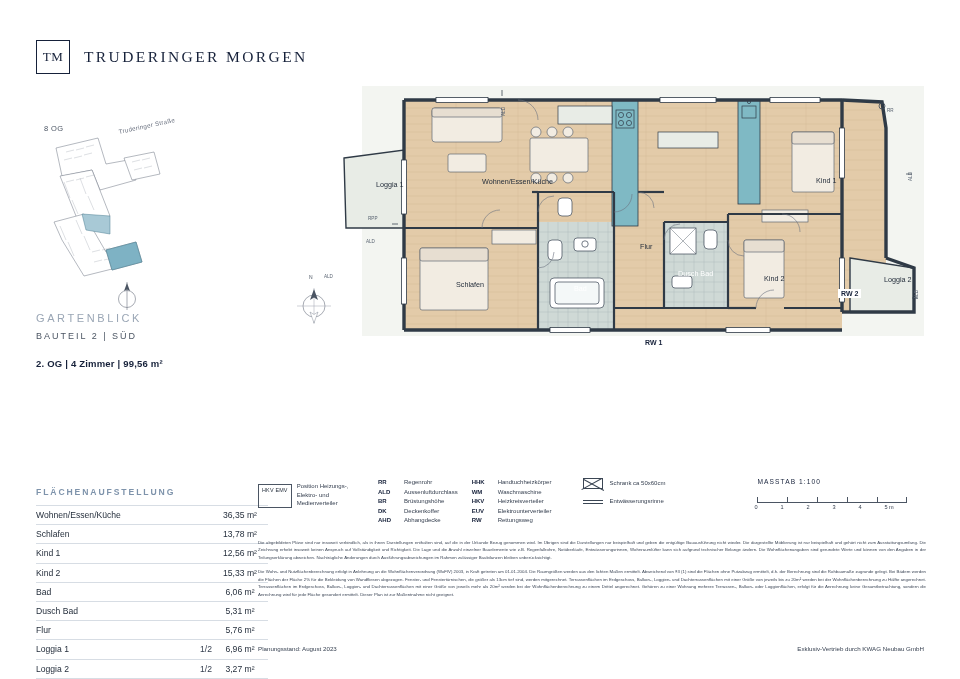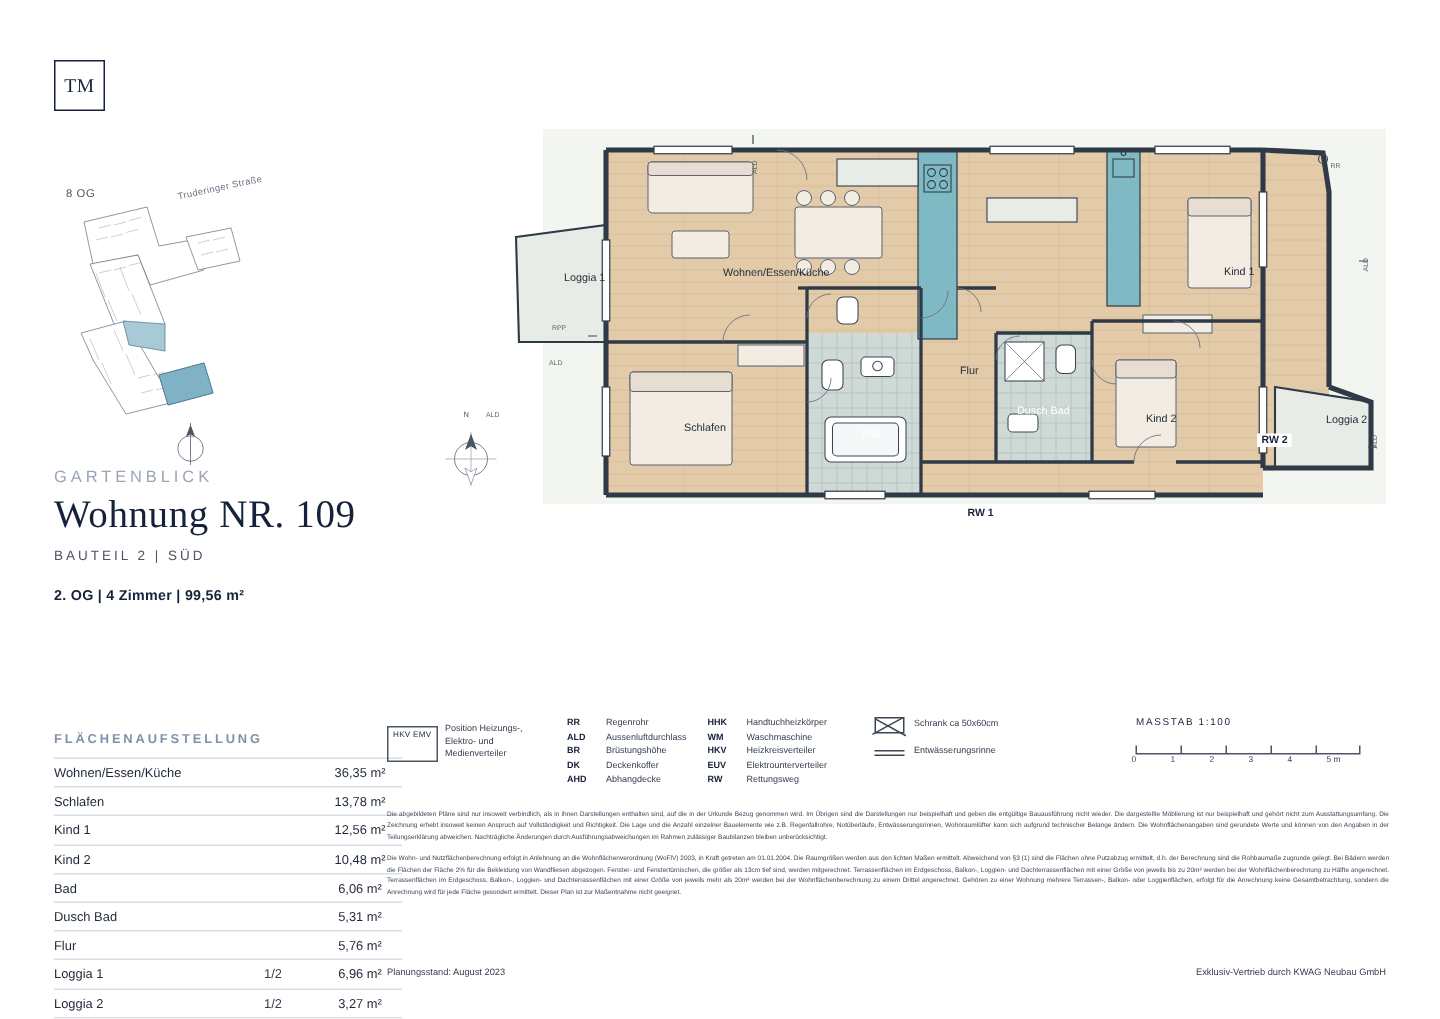--- a/index.html
+++ b/index.html
@@ -48,21 +48,21 @@
   .bauteil { font-size: 9px; letter-spacing: 2px; color: #4b5563; margin-top: 7px; }
   .meta-line { font-size: 9.5px; font-weight: bold; color: #16213a; margin-top: 17px; letter-spacing: .2px; }
 
   
   .flaechen { position: absolute; left: 36px; top: 487px; width: 232px; }
   .flaechen-title { font-size: 8.6px; letter-spacing: 1.9px; color: #7e93ab; font-weight: bold; }
   .flaechen-table { width: 100%; border-collapse: collapse; margin-top: 8px; font-size: 8.6px; color: #1f2937; }
   .flaechen-table tr { border-top: 1px solid #d7dde4; }
   .flaechen-table tr:last-child { border-bottom: 1px solid #d7dde4; }
   .flaechen-table td { padding: 4.1px 0; vertical-align: middle; }
-  .flaechen-table td.frac { width: 36px; text-align: left; color: #374151; }
+  .flaechen-table td.frac { width: 36px; text-align: right; color: #374151; }
   .flaechen-table td.val { text-align: center; white-space: nowrap; }
 
   
   .plan-area {
     position: absolute; left: 286px; top: 62px; width: 638px; height: 300px;
   }
   .plan-bg {
     position: absolute; left: 76px; top: 24px; width: 562px; height: 250px;
     background: #f3f5f1;
   }
@@ -128,20 +128,21 @@
     position: absolute; font-size: 7px; font-weight: bold; color: #16213a; background: #ffffff;
     padding: 1px 3px; border: 0; white-space: nowrap;
   }
   .compass-label { position: absolute; font-size: 5px; color: #4b5563; }
 </style>
 </head>
 <body>
 
 <div class="logo-block">
   <div class="logo-mark">TM</div>
+  <div class="logo-text">TRUDERINGER MORGEN</div>
 </div>
 
 <div class="left-col">
 
   <div class="keyplan">
     <div class="keyplan-floor">8 OG</div>
     <div class="keyplan-street">Truderinger Straße</div>
 
     <svg class="keyplan-svg" width="230" height="150" viewBox="0 0 230 150">
       <g stroke="#6b7280" stroke-width="0.5" fill="#ffffff">
@@ -178,21 +179,20 @@
     <div class="compass-wrap">
       <svg width="26" height="28" viewBox="0 0 26 28">
         <circle cx="13" cy="17" r="8.5" fill="none" stroke="#6b7280" stroke-width="0.6"></circle>
         <path d="M13 0 L13 28" stroke="#6b7280" stroke-width="0.6"></path>
         <path d="M13 1 L16 9 L13 7.5 L10 9 Z" fill="#4b5563"></path>
       </svg>
     </div>
   </div>
 
   <div class="gartenblick">GARTENBLICK</div>
-  <div class="wohnung-title">Wohnung NR. 109</div>
   <div class="bauteil">BAUTEIL 2 | SÜD</div>
   <div class="meta-line">2. OG | 4 Zimmer | 99,56 m²</div>
 </div>
 
 <div class="flaechen">
   <div class="flaechen-title">FLÄCHENAUFSTELLUNG</div>
   <table class="flaechen-table">
     <tbody>
       <tr>
         <td>Wohnen/Essen/Küche</td>
@@ -205,21 +205,21 @@
         <td class="val">13,78 m²</td>
       </tr>
       <tr>
         <td>Kind 1</td>
         <td class="frac"></td>
         <td class="val">12,56 m²</td>
       </tr>
       <tr>
         <td>Kind 2</td>
         <td class="frac"></td>
-        <td class="val">10,48 m²</td>
+        <td class="val">15,33 m²</td>
       </tr>
       <tr>
         <td>Bad</td>
         <td class="frac"></td>
         <td class="val">6,06 m²</td>
       </tr>
       <tr>
         <td>Dusch Bad</td>
         <td class="frac"></td>
         <td class="val">5,31 m²</td>

